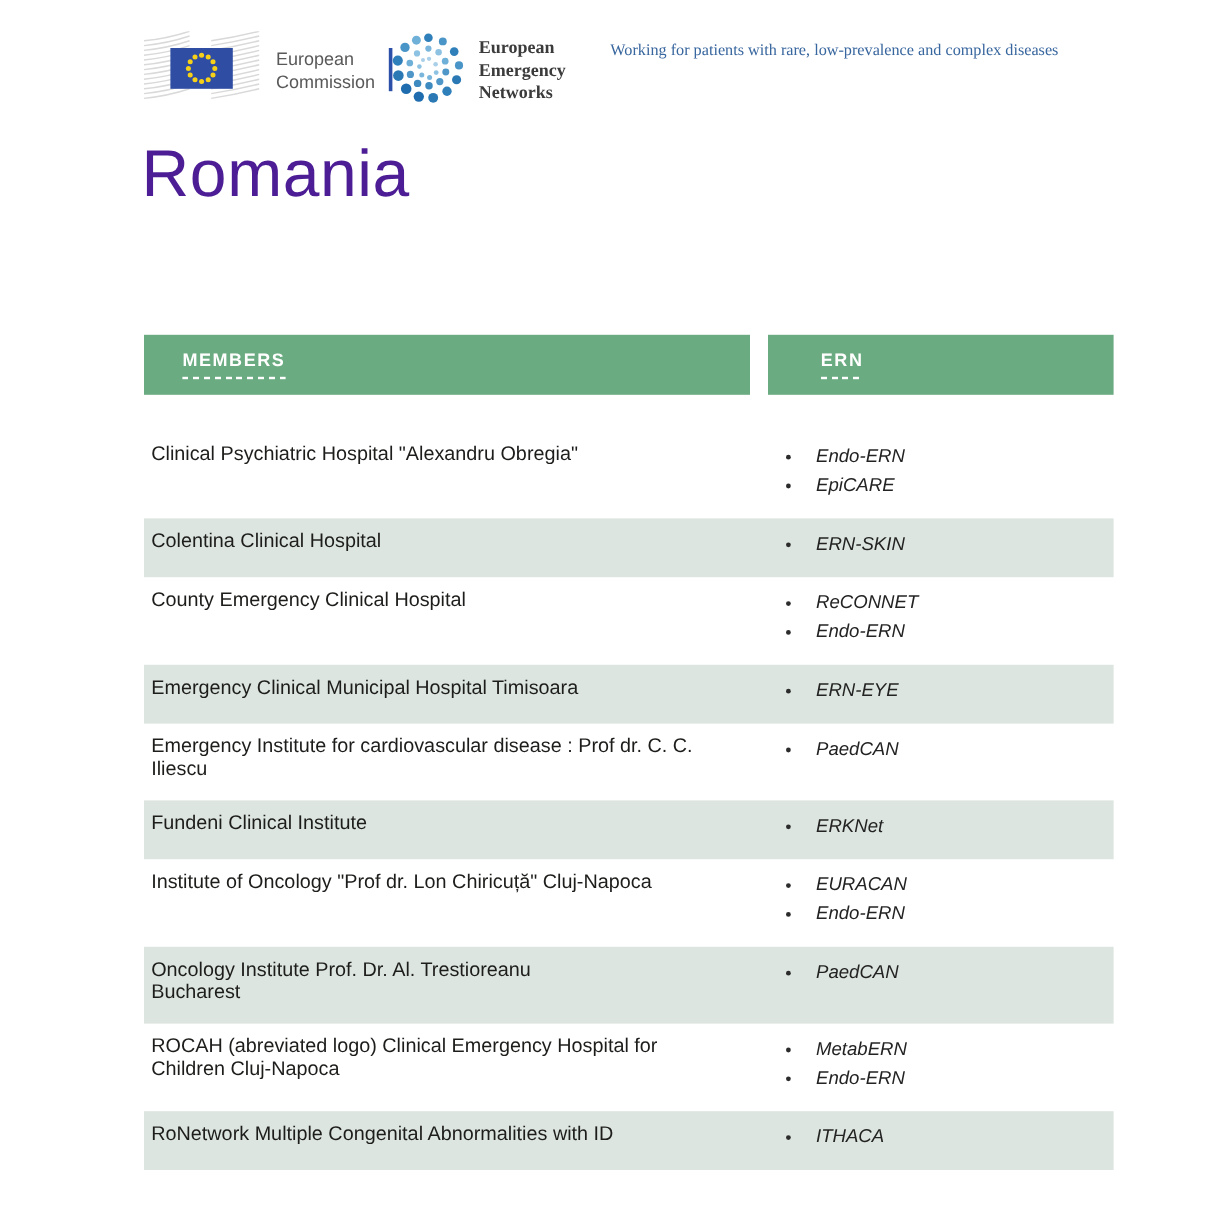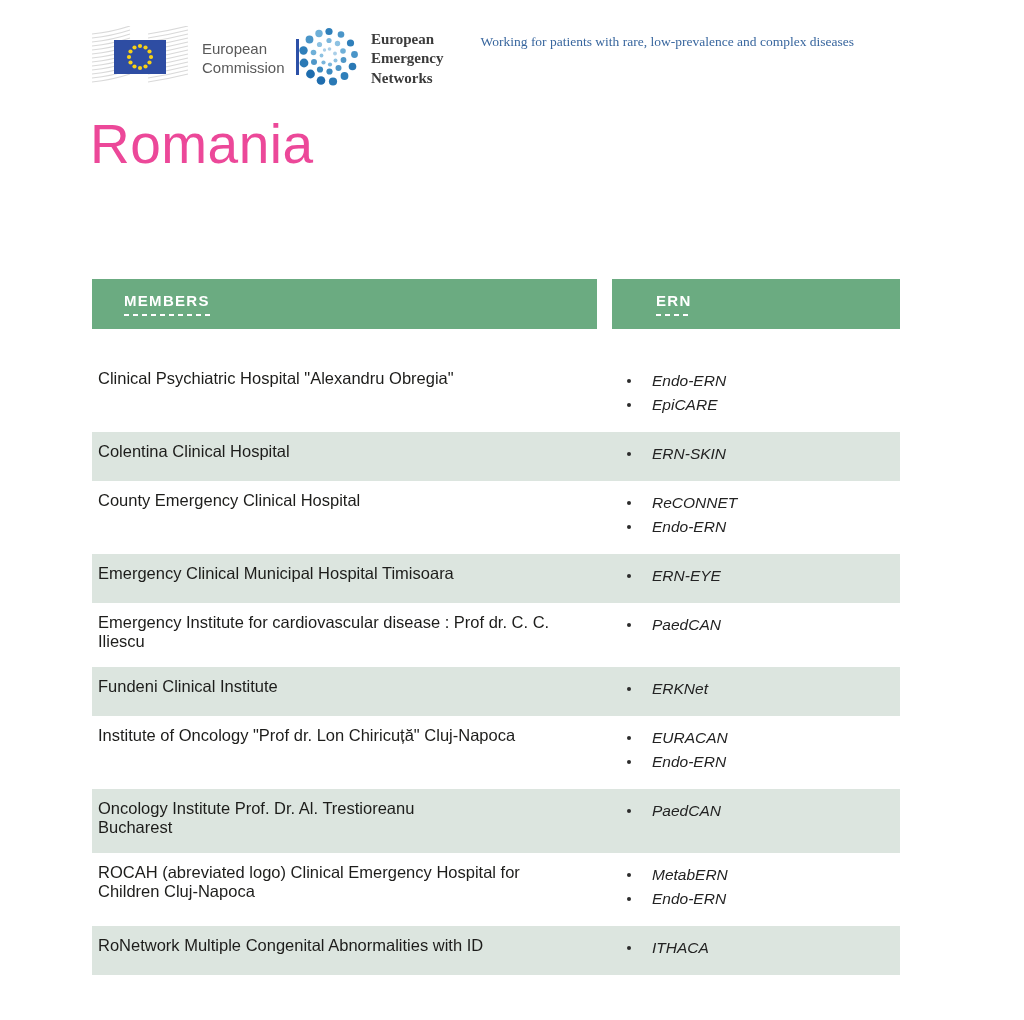--- a/index.html
+++ b/index.html
@@ -1,35 +1,35 @@
 <!DOCTYPE html>
 <html><head>
 <meta charset="utf-8">
 <style>
   html,body { margin:0; padding:0; background:#ffffff; }
   .page {
     position:relative; width:900px; height:1020px; background:#ffffff;
-    font-family:"Liberation Sans", sans-serif; color:#1d1d1b; overflow:hidden;
+    font-family:"Liberation Sans", sans-serif; color:#1d1d1b; overflow:hidden;margin-left:28px;
   }
 
   
   .ec-logo { position:absolute; left:90px; top:26px; display:flex; align-items:center; }
   .ec-text { margin-left:8px; font-size:15px; line-height:1.25; color:#595959; }
   .ec-bar  { width:3px; height:36px; background:#2c50a7; margin-left:11px; margin-top:-4px; }
 
   .ern-logo { position:absolute; left:296px; top:24px; display:flex; align-items:center; }
   .ern-text { margin-left:9px; font-family:"Liberation Serif", serif; font-weight:600;
               font-size:15px; line-height:1.28; color:#3b3b3b; }
 
   .tagline { position:absolute; right:46px; top:34px; font-family:"Liberation Serif", serif;
              font-size:13.5px; color:#38669e; }
 
   
   .page-title { position:absolute; left:90px; top:112px; margin:0; font-size:55px;
-                font-weight:400; color:#ec4899; letter-spacing:0.5px; }
+                font-weight:400; color:#4c1d95; letter-spacing:0.5px; }
 
   
   .members-table { position:absolute; left:92px; top:279px; width:913px; }
   .thead { display:flex;justify-content:space-between; }
   .th { background:#6bab81; height:50px; box-sizing:border-box; padding-top:13px;
         color:#ffffff; font-weight:bold; font-size:15px; letter-spacing:1.3px; }
   .th-members { width:505px; padding-left:32px; margin-right:15px; }
   .th-ern     { width:393px; padding-left:44px; }
   .th-label { display:inline-block; }
   .th-label::after { content:""; display:block; height:2px; margin-top:5px;

